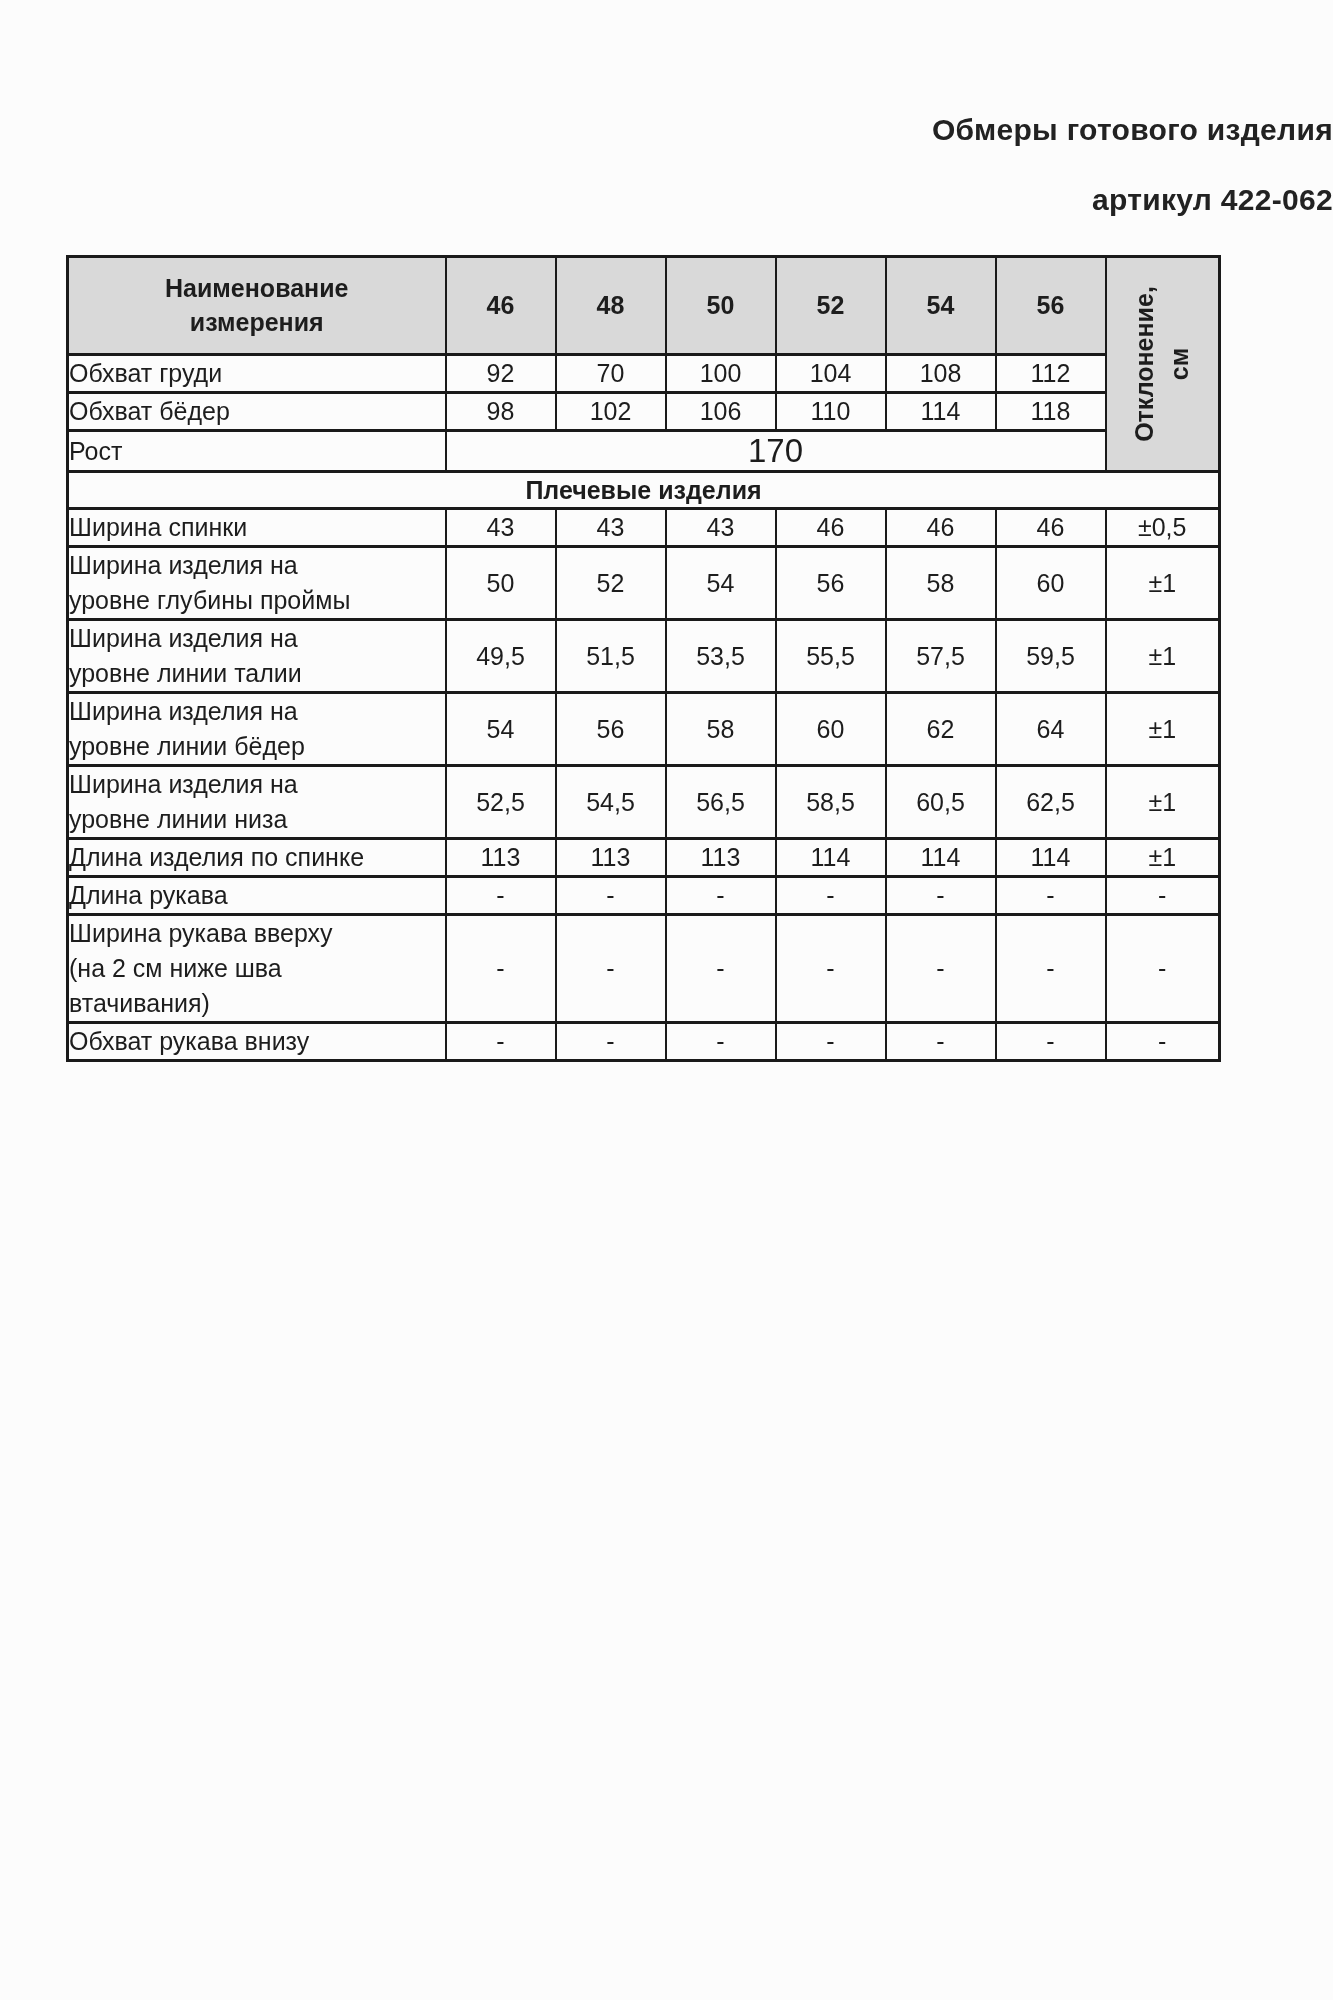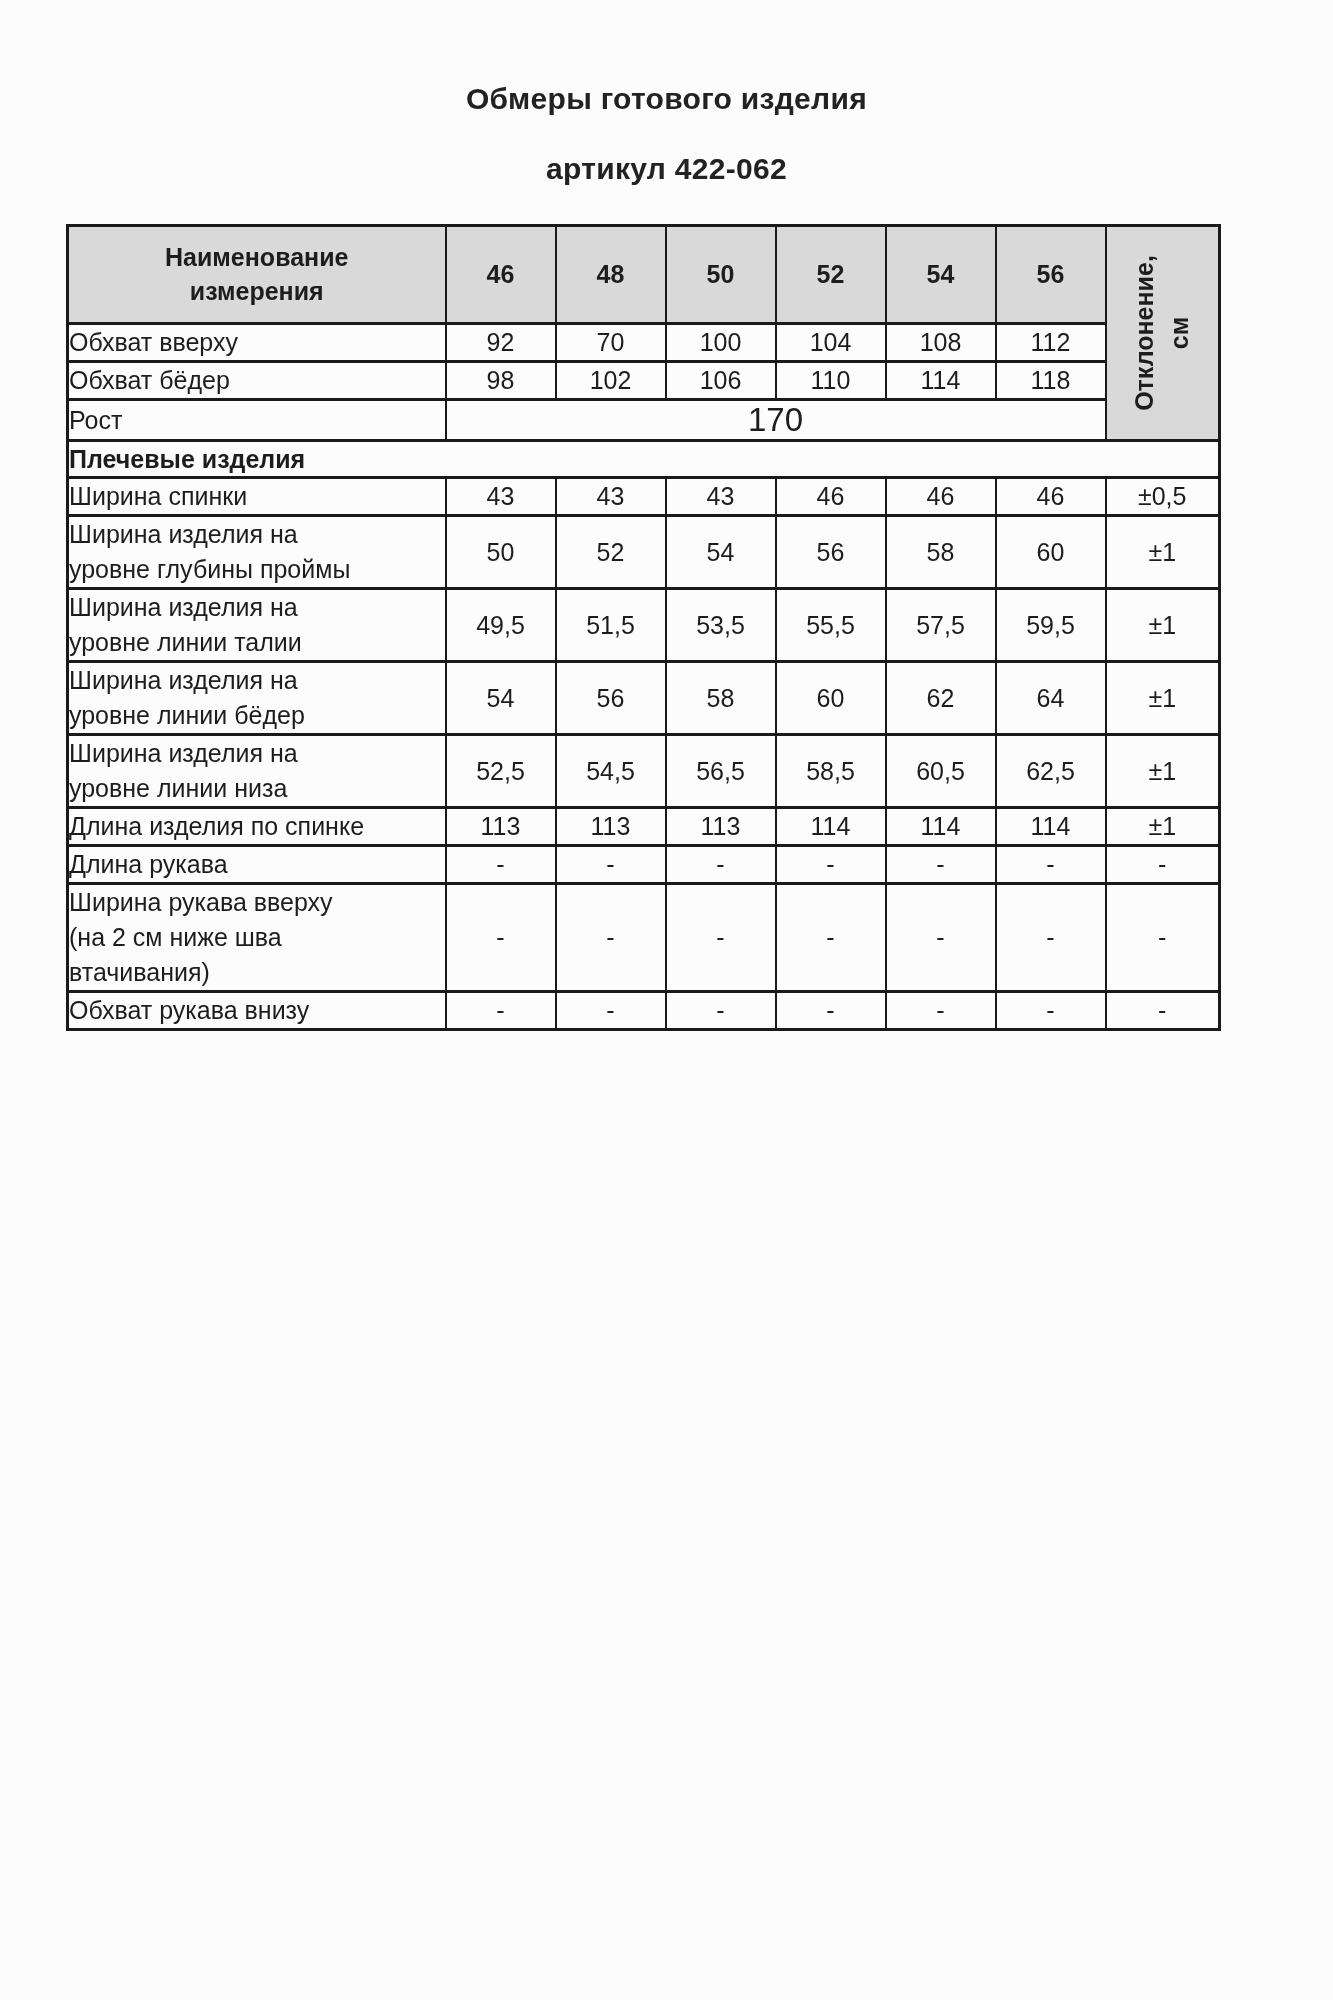--- a/index.html
+++ b/index.html
@@ -5,21 +5,21 @@
   html, body { margin: 0; padding: 0; background: #ffffff; }
   .page {
     position: relative;
     width: 1333px;
     height: 2000px;
     background: #fcfcfc;
     font-family: "Liberation Sans", sans-serif;
     color: #1d1d1d;
     overflow: hidden;
   }
-  .titles { padding-top: 84px; text-align: center; }
+  .titles { padding-top: 115px; text-align: right; }
   .title {
     font-size: 30px;
     font-weight: 700;
     line-height: 30px;
     margin: 0 0 40px 0;
     color: #222222;
     letter-spacing: 0.3px;
   }
   table.size-table {
     border-collapse: collapse;
@@ -45,21 +45,21 @@
   .h104 { height: 104px; }
   .lbl {
     text-align: left;
     font-size: 25px;
     padding: 3px 8px 3px 12px;
     white-space: pre-line;
     line-height: 1.40;
   }
   .val, .dev { text-align: center; font-size: 25px; }
   .rost-val { text-align: center; font-size: 33px; }
-  .section-cell { font-weight: 700; font-size: 25px; }
+  .section-cell { text-align: center; font-weight: 700; font-size: 25px; }
   .dev-h { position: relative; background: #d9d9d9; }
   .dev-h .rot {
     position: absolute;
     top: 50%; left: 50%;
     transform: translate(-50%, -50%) rotate(-90deg);
     transform-origin: center;
     white-space: pre-line;
     text-align: center;
     font-weight: 700;
     font-size: 25px;
@@ -98,21 +98,21 @@
         <th class="hdr">52</th>
         <th class="hdr">54</th>
         <th class="hdr">56</th>
         <th class="dev-h" rowspan="4">
           <div class="rot">Отклонение,
 см</div>
         </th>
       </tr>
 
       <tr class="h38">
-        <td class="lbl">Обхват вверху</td>
+        <td class="lbl">Обхват груди</td>
         <td class="val">92</td>
         <td class="val">70</td>
         <td class="val">100</td>
         <td class="val">104</td>
         <td class="val">108</td>
         <td class="val">112</td>
       </tr>
 
       <tr class="h38">
         <td class="lbl">Обхват бёдер</td>

